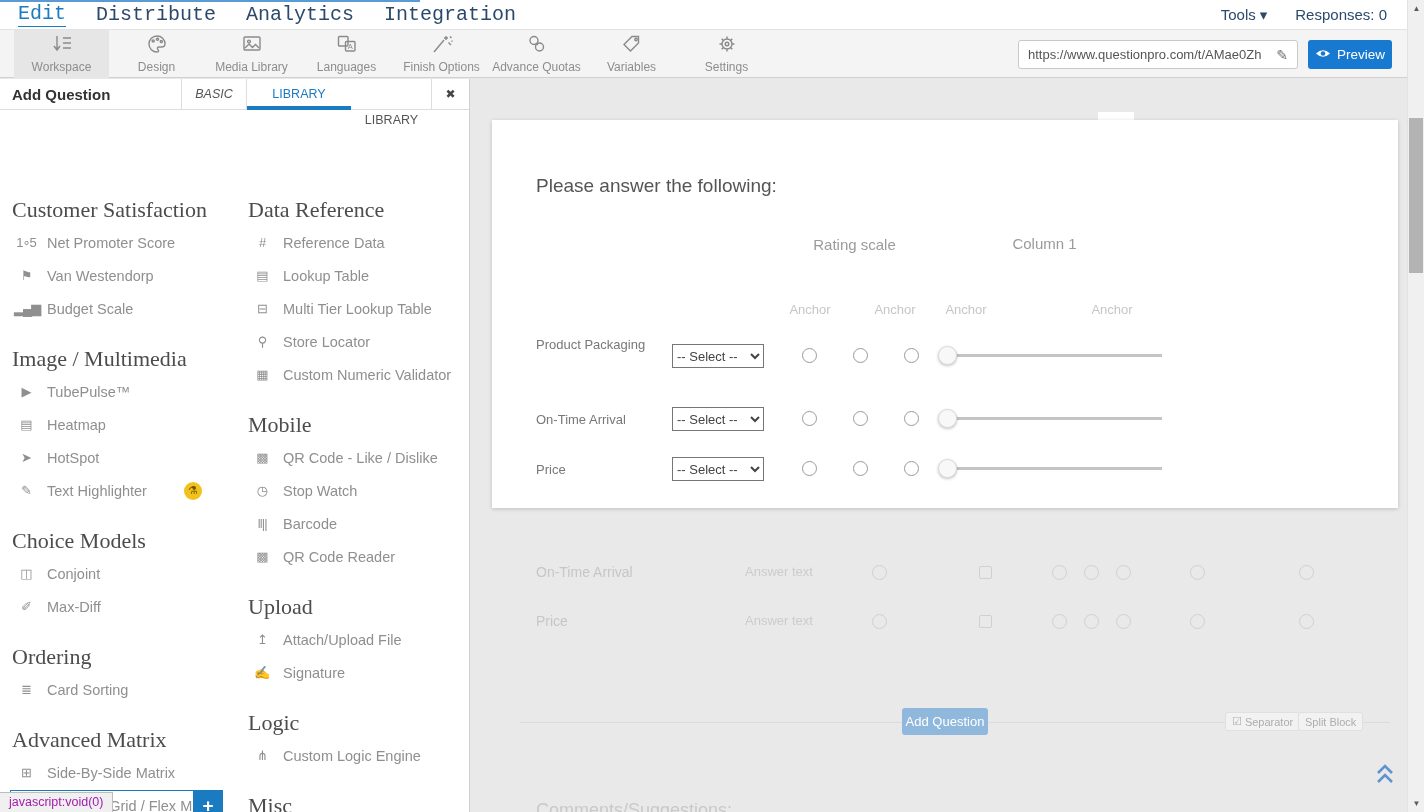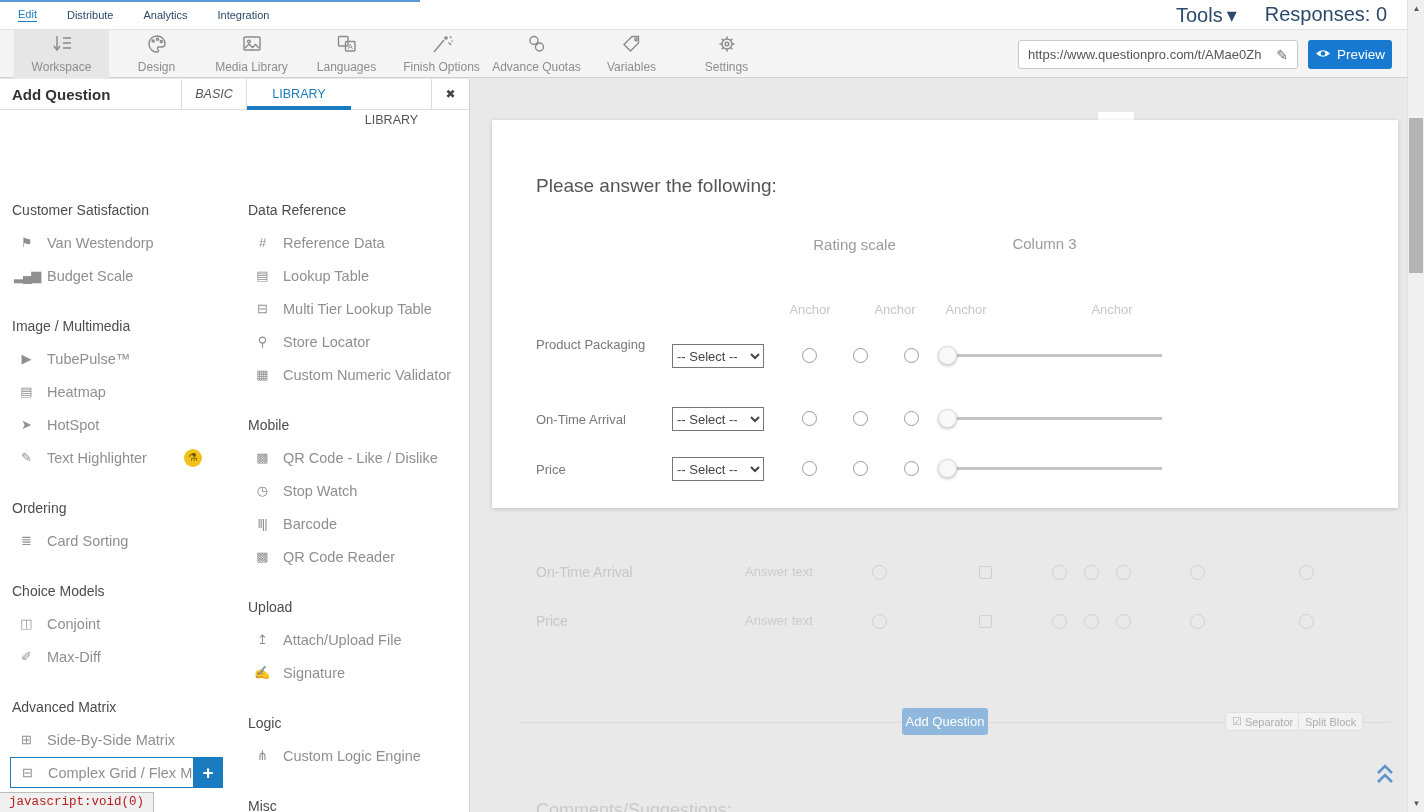--- a/index.html
+++ b/index.html
@@ -6,24 +6,24 @@
   html,body { margin:0; padding:0; }
   body {
     width:1424px; height:812px; overflow:hidden; position:relative;
     font-family:"Liberation Sans", sans-serif; background:#e9e9e9;
   }
   
   .topnav { position:absolute; left:0; top:0; right:17px; height:30px; background:#fff;
             border-bottom:1px solid #e3e3e3; display:flex; align-items:center; z-index:30; }
   .top-strip { position:absolute; left:0; top:0; width:420px; height:2px; background:#5b9bd5; }
   .nav-items { display:flex; gap:30px; padding-left:18px; align-items:center; }
-  .nav-item { font-size:11px; color:#2b4a6b; cursor:pointer; }
+  .nav-item { font-size:20px; color:#2b4a6b; cursor:pointer;font-family:Liberation Mono, monospace; }
   .nav-item.active { color:#1a7bc0; border-bottom:1.5px solid #1a7bc0; padding-bottom:1px; }
   .nav-right { margin-left:auto; display:flex; gap:28px; padding-right:20px; align-items:center; }
-  .nav-right span { font-size:20px; color:#2b4a6b; }
+  .nav-right span { font-size:15px; color:#2b4a6b; }
   .caret { font-size:10px; margin-left:4px; }
   
   .toolbar { position:absolute; left:0; top:30px; right:17px; height:48px; background:#f4f4f4;
              border-bottom:1px solid #d0d0d0; z-index:29; }
   .tb-buttons { position:absolute; left:14px; top:0; display:flex; height:48px; }
   .tb-btn { width:95px; height:48px; display:flex; flex-direction:column; align-items:center;
             justify-content:center; gap:2px; cursor:pointer; }
   .tb-btn.active { background:#e6e6e6; }
   .tb-btn svg { stroke:#8a8a8a; fill:none; stroke-width:1.4; }
   .tb-label { font-size:12px; color:#8d8d8d; white-space:nowrap; }
@@ -43,21 +43,21 @@
   .tab { border-left:1px solid #ddd; display:flex; align-items:center; justify-content:center;
          font-size:12.5px; color:#555; cursor:pointer; position:relative; }
   .tab.basic { width:65px;font-style:italic; } .tab.adv { width:105px; } .tab.lib { width:80px;margin-top:41px; }
   .tab.active { color:#1a7bc0; }
   .tab.active::after { content:""; position:absolute; left:0; right:0; bottom:-1px; height:4px; background:#1a7bc0; }
   .tab-close { width:38px; border-left:1px solid #ddd; display:flex; align-items:center;
                justify-content:center; color:#444; font-size:12px; cursor:pointer; }
   .col { position:absolute; top:111px; }
   .col1 { left:10px; width:228px; }
   .col2 { left:246px; width:222px; }
-  .sec-heading { font-size:14px; color:#4c4c4c; margin:24px 0 6px 2px; line-height:20px; }
+  .sec-heading { font-size:22px; color:#4c4c4c; margin:24px 0 6px 2px; line-height:20px;font-family:Liberation Serif, serif; }
   .col .section:first-child .sec-heading { margin-top:10px; }
   .item { height:33px; display:flex; align-items:center; gap:9px; padding-left:4px; cursor:pointer; }
   .item-ico { width:24px; flex:none; text-align:center; color:#8f8f8f; font-size:13px; letter-spacing:-1px; }
   .item-label { font-size:14.5px; color:#8f8f8f; white-space:nowrap; }
   .item.selected { border:1px solid #1a7bc0; height:31px; width:213px; position:relative; margin:1px 0; }
   .item.selected .add-btn { position:absolute; right:-1px; top:-1px; bottom:-1px; width:30px; background:#1a7bc0;
          color:#fff; font-size:19px; font-weight:bold; display:flex; align-items:center; justify-content:center; cursor:pointer; }
   .badge { margin-left:28px; width:18px; height:18px; border-radius:50%; background:#f2c21c; color:#6d5200;
            font-size:11px; display:flex; align-items:center; justify-content:center; letter-spacing:0; }
   
@@ -100,21 +100,21 @@
   
   .scrollbar { position:absolute; right:0; top:0; width:17px; height:812px; background:#f0f0f0;
                border-left:1px solid #e2e2e2; z-index:40; }
   .sb-arrow { position:absolute; left:0; width:17px; height:17px; font-size:8px; color:#5a5a5a;
               display:flex; align-items:center; justify-content:center; cursor:pointer; }
   .sb-up { top:0; } .sb-down { bottom:0; }
   .sb-thumb { position:absolute; left:1px; right:1px; top:118px; height:155px; background:#b3b3b3; cursor:pointer; }
   
   .statusbar { position:absolute; left:0; bottom:0; height:20px; background:#f0f0f0;
                border:1px solid #bdbdbd; border-left:0; border-bottom:0; padding:2px 9px;
-               font-size:12.5px; color:#b91c1c; z-index:50;font-family:Liberation Mono, monospace; }
+               font-size:12.5px; color:#a21caf; z-index:50; }
 </style>
 </head>
 <body>
 
 <div class="topnav">
   <div class="top-strip"></div>
   <div class="nav-items">
     <span class="nav-item active">Edit</span>
     <span class="nav-item">Distribute</span>
     <span class="nav-item">Analytics</span>
@@ -210,20 +210,24 @@
     <span class="tab basic">BASIC</span>
     <span class="tab adv active">LIBRARY</span>
     <span class="tab lib">LIBRARY</span>
     <span class="tab-close">✖</span>
   </div>
 
   <div class="col col1">
     <div class="section">
       <div class="sec-heading">Customer Satisfaction</div>
       <div class="item">
+        <span class="item-ico">1∘5</span>
+        <span class="item-label">Net Promoter Score</span>
+      </div>
+      <div class="item">
         <span class="item-ico">⚑</span>
         <span class="item-label">Van Westendorp</span>
       </div>
       <div class="item">
         <span class="item-ico">▂▄▆</span>
         <span class="item-label">Budget Scale</span>
       </div>
     </div>
     <div class="section">
       <div class="sec-heading">Image / Multimedia</div>
@@ -239,35 +243,35 @@
         <span class="item-ico">➤</span>
         <span class="item-label">HotSpot</span>
       </div>
       <div class="item">
         <span class="item-ico">✎</span>
         <span class="item-label">Text Highlighter</span>
         <span class="badge">⚗</span>
       </div>
     </div>
     <div class="section">
+      <div class="sec-heading">Choice Models</div>
+      <div class="item">
+        <span class="item-ico">◫</span>
+        <span class="item-label">Conjoint</span>
+      </div>
+      <div class="item">
+        <span class="item-ico">✐</span>
+        <span class="item-label">Max-Diff</span>
+      </div>
+    </div>
+    <div class="section">
       <div class="sec-heading">Ordering</div>
       <div class="item">
         <span class="item-ico">≣</span>
         <span class="item-label">Card Sorting</span>
-      </div>
-    </div>
-    <div class="section">
-      <div class="sec-heading">Choice Models</div>
-      <div class="item">
-        <span class="item-ico">◫</span>
-        <span class="item-label">Conjoint</span>
-      </div>
-      <div class="item">
-        <span class="item-ico">✐</span>
-        <span class="item-label">Max-Diff</span>
       </div>
     </div>
     <div class="section">
       <div class="sec-heading">Advanced Matrix</div>
       <div class="item">
         <span class="item-ico">⊞</span>
         <span class="item-label">Side-By-Side Matrix</span>
       </div>
       <div class="item selected">
         <span class="item-ico">⊟</span>
@@ -346,21 +350,21 @@
   </div>
 </div>
 
 <div class="main">
   <div class="stub"></div>
 
   <div class="card">
     <div class="q-title">Please answer the following:</div>
 
     <div class="colhead" style="left:300px; top:113px; width:125px;">Rating scale</div>
-    <div class="colhead" style="left:490px; top:112px; width:125px;">Column 3</div>
+    <div class="colhead" style="left:490px; top:112px; width:125px;">Column 1</div>
 
     <span class="anchor" style="left:288px;">Anchor</span>
     <span class="anchor" style="left:373px;">Anchor</span>
     <span class="anchor" style="left:444px;">Anchor</span>
     <span class="anchor" style="left:590px;">Anchor</span>
 
     <div class="m-row" style="top:216px;">
       <span class="m-label" style="top:-4px;">Product Packaging</span>
       <select class="m-select"><option>-- Select --</option></select>
       <span class="radio" style="left:310px;"></span>

